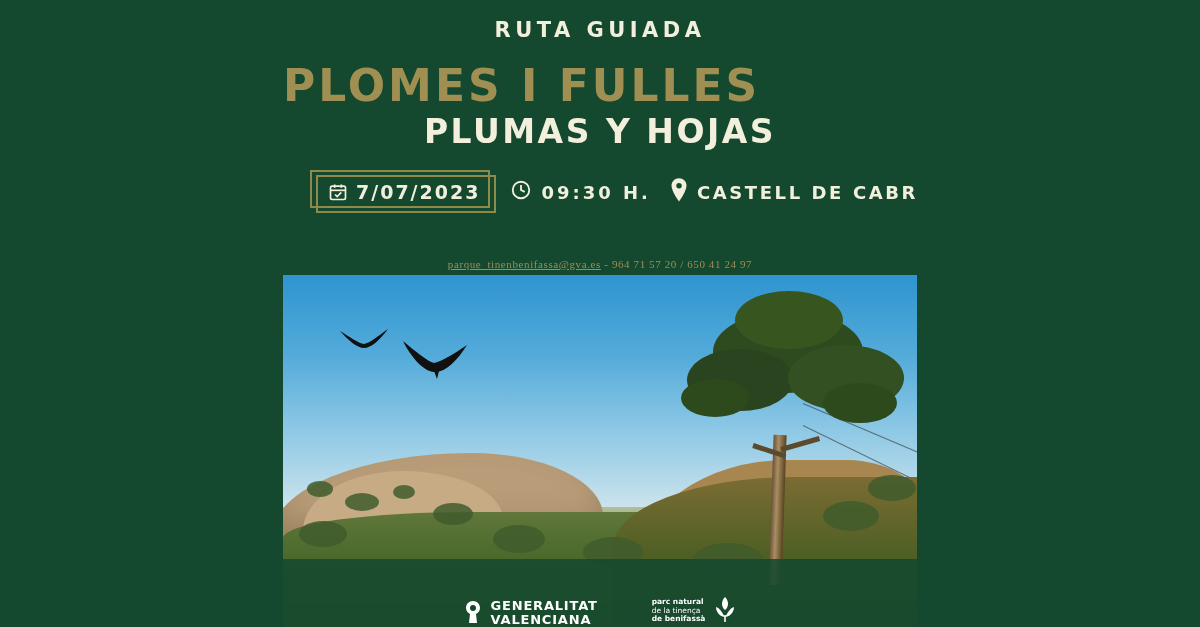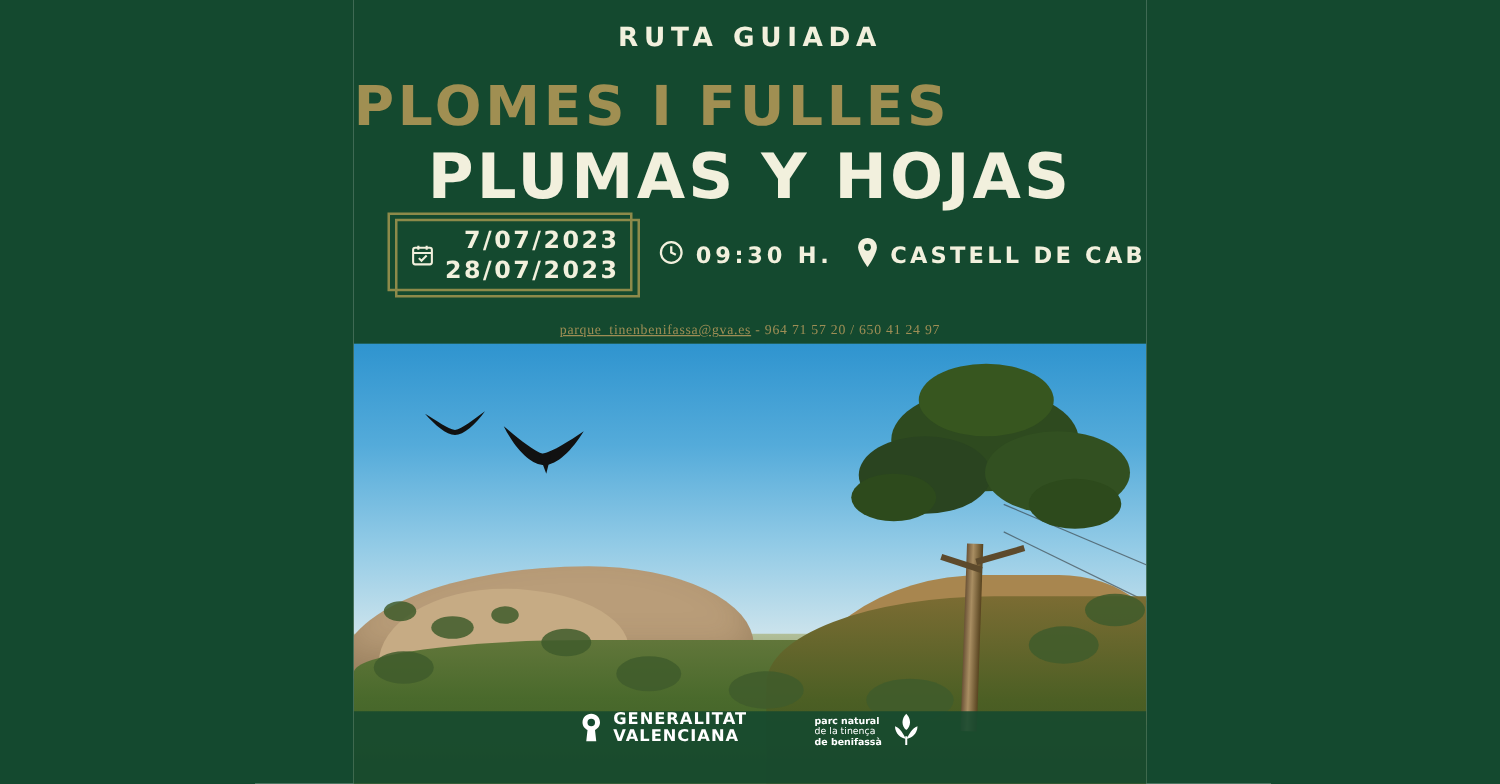--- a/index.html
+++ b/index.html
@@ -56,21 +56,21 @@
     font-family: "DejaVu Sans", sans-serif;
   }
 
   .title-es {
     position: absolute;
     top: 112px;
     left: 0;
     width: 100%;
     text-align: center;
     color: #f2f0dd;
-    font-size: 50px;
+    font-size: 33px;
     font-weight: bold;
     letter-spacing: 2.5px;
     font-family: "DejaVu Sans", sans-serif;
   }
 
   .info-row {
     position: absolute;
     top: 170px;
     left: 0;
     width: 100%;
@@ -286,24 +286,24 @@
     background: rgba(40,40,40,0.55);
     transform-origin: left center;
   }
 
   
   .footer {
     position: absolute;
     left: 0;
     bottom: 0;
     width: 634px;
-    height: 58px;
+    height: 68px;
     background: rgba(20, 73, 47, 0.88);
     display: flex;
-    align-items: flex-start;
+    align-items: flex-end;
     justify-content: center;
     gap: 22px;
   }
 
   .gva {
     display: flex;
     align-items: center;
     gap: 7px;
   }
   .gva .crest {
@@ -371,21 +371,20 @@
             <svg width="20" height="20" viewBox="0 0 24 24" fill="none" stroke="#f2f0dd" stroke-width="2">
               <rect x="3" y="5" width="18" height="16" rx="2"></rect>
               <line x1="3" y1="10" x2="21" y2="10"></line>
               <line x1="8" y1="3" x2="8" y2="7"></line>
               <line x1="16" y1="3" x2="16" y2="7"></line>
               <polyline points="8.5,15 11,17.5 16,12.5"></polyline>
             </svg>
           </span>
           <div class="dates-list">
             <span>7/07/2023</span>
-            <span>28/07/2023</span>
           </div>
         </div>
       </div>
 
       <div class="time-block">
         <span>
           <svg width="22" height="22" viewBox="0 0 24 24" fill="none" stroke="#f2f0dd" stroke-width="2">
             <circle cx="12" cy="12" r="9"></circle>
             <polyline points="12,6.5 12,12 16,14"></polyline>
           </svg>

